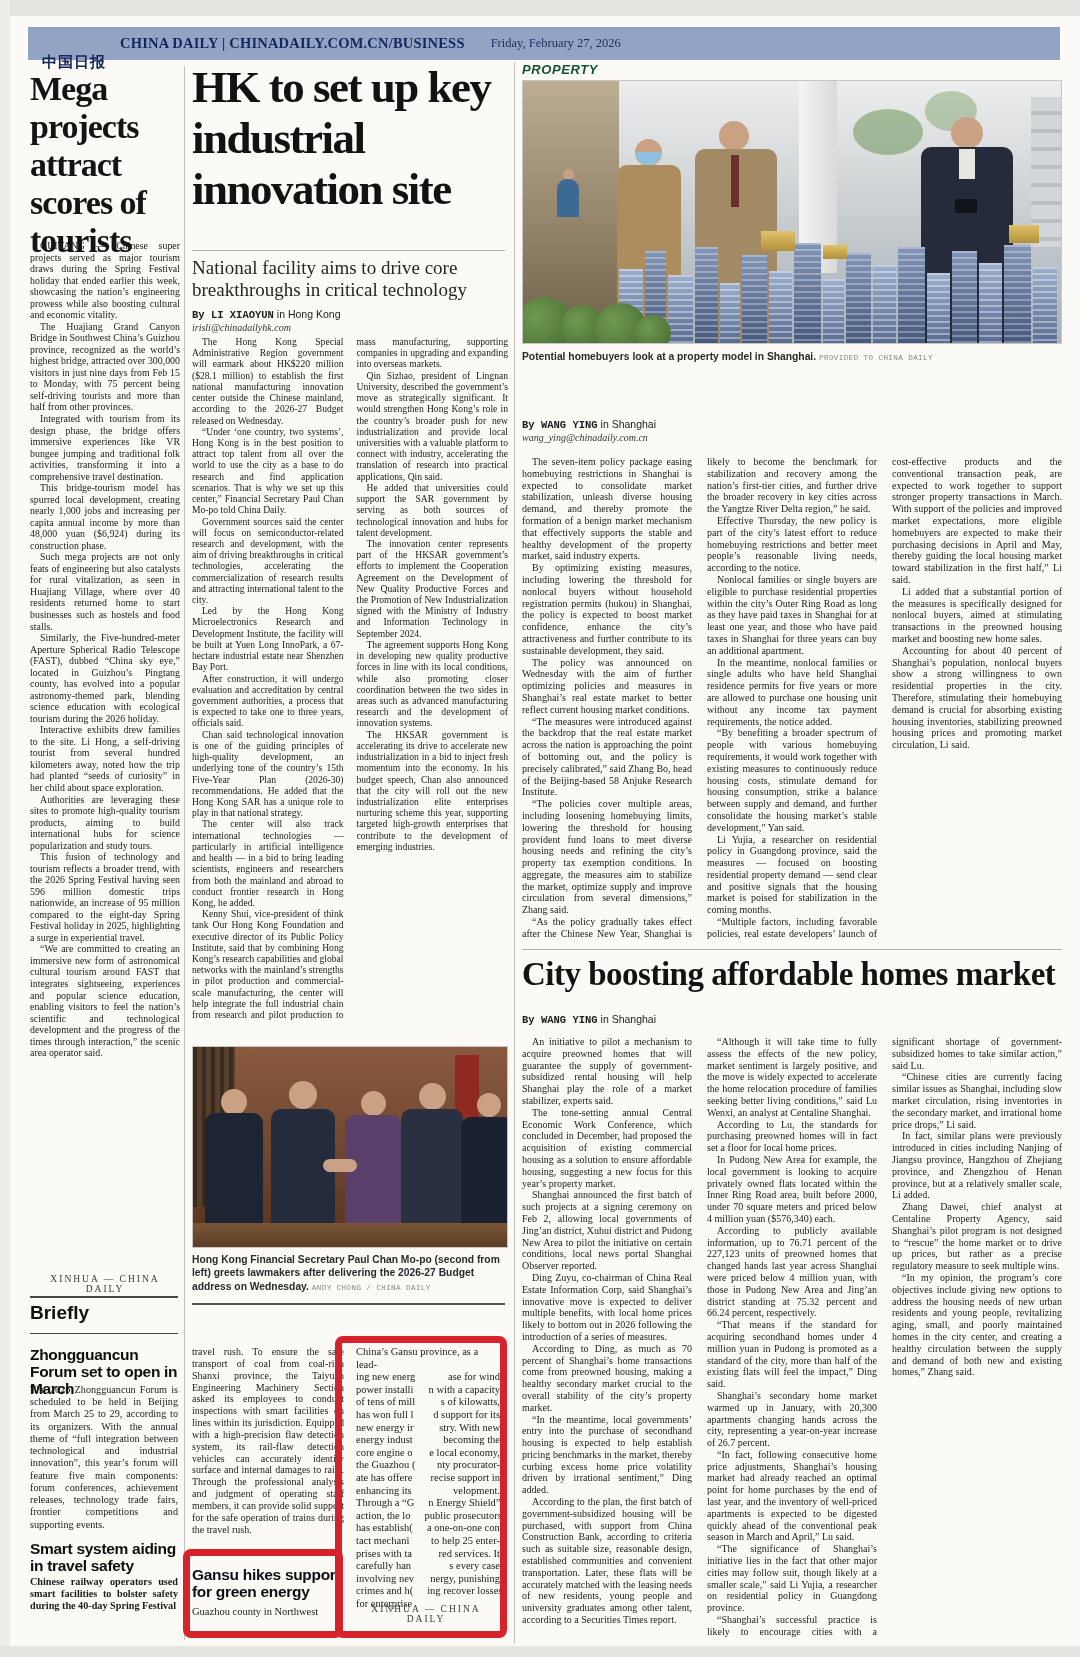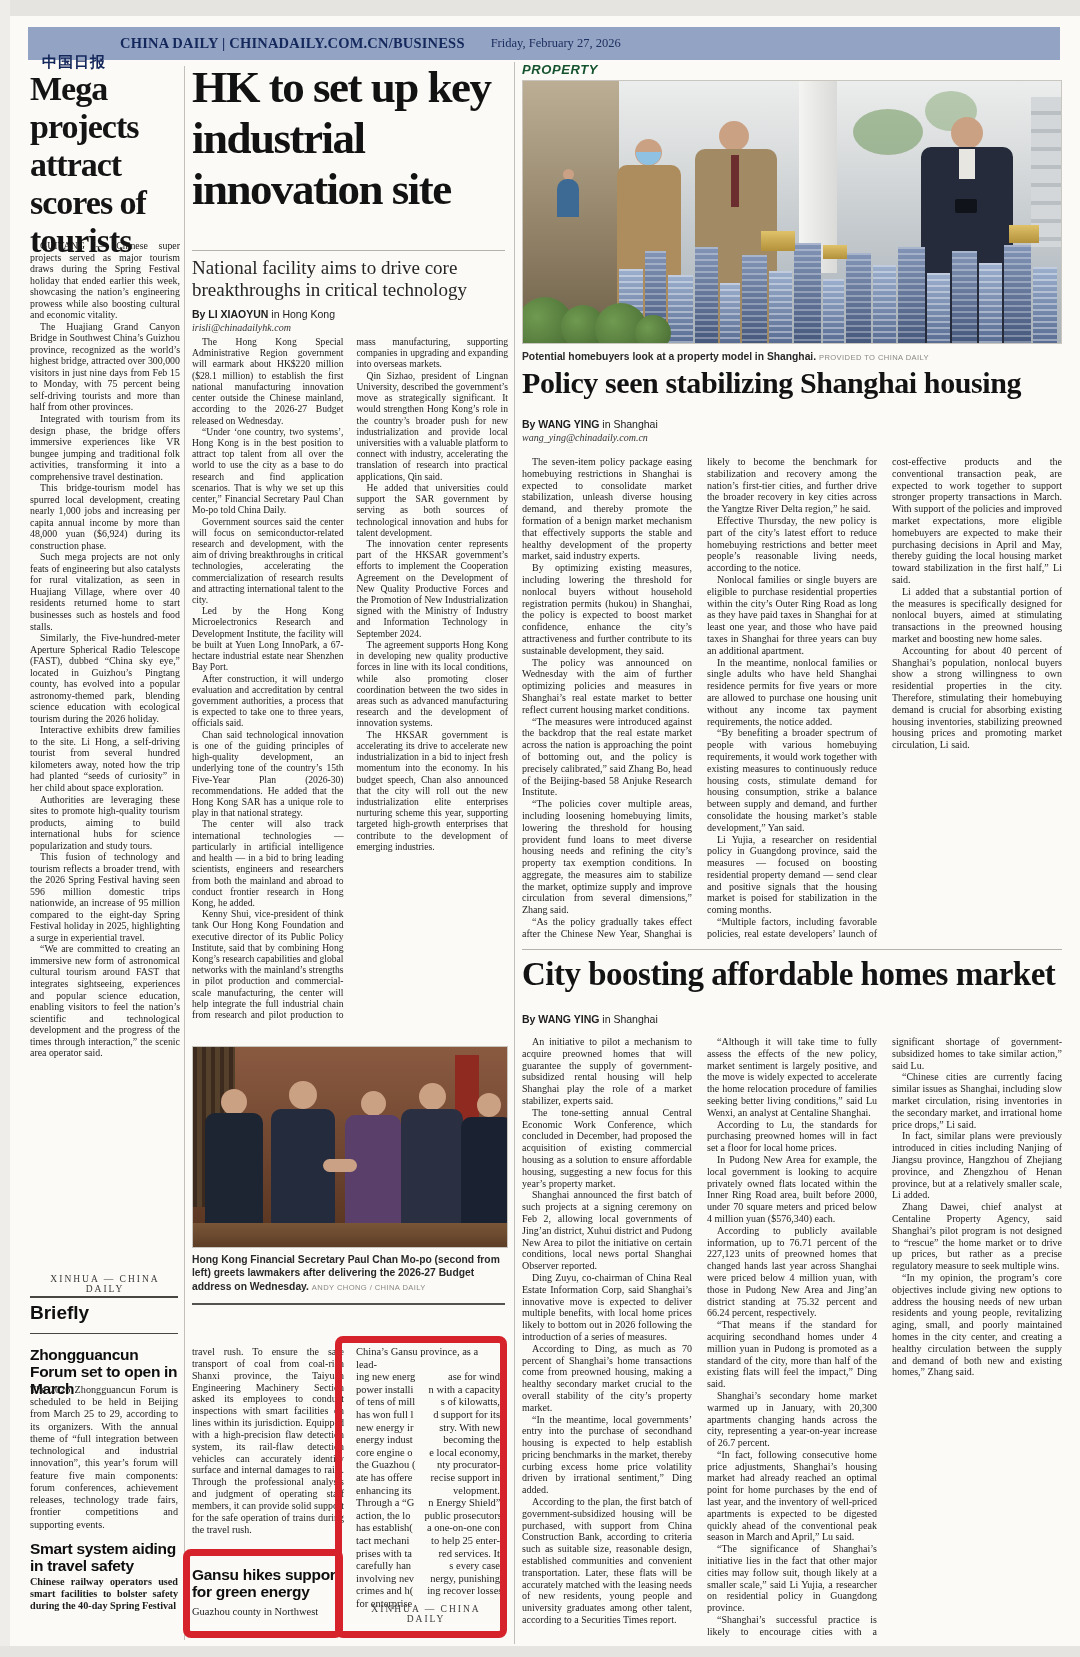--- a/index.html
+++ b/index.html
@@ -43,32 +43,32 @@
   .bb1{left:30px;top:1384px;width:148px;}
   .bt2{left:30px;top:1540px;width:152px;}
   .bb2{left:30px;top:1576px;width:148px;font-weight:bold;}
 
   
   .hk-headline{position:absolute;left:192px;top:62px;width:320px;font-size:45px;line-height:1.13;
                font-weight:bold;letter-spacing:-1.5px;color:#121212;}
   .hk-rule{left:192px;top:250px;width:313px;}
   .hk-deck{position:absolute;left:192px;top:257px;width:316px;font-size:19px;line-height:1.17;color:#262626;}
   .byline{font-family:"Liberation Sans",sans-serif;font-size:10.5px;color:#1c1c1c;}
-  .byline .by{font-weight:bold;}
+  .byline .by{font-weight:bold;font-family:Liberation Mono, monospace;}
   .byline-email{font-style:italic;font-size:10px;color:#333;}
   .hk-byline{position:absolute;left:192px;top:308px;width:313px;}
   .hk-email{position:absolute;left:192px;top:322px;width:313px;}
   .hk-body{position:absolute;left:192px;top:336px;width:316px;height:692px;overflow:hidden;
            font-size:9.6px;line-height:1.17;column-count:2;column-gap:13px;column-fill:auto;}
 
   .photo{position:absolute;overflow:hidden;border:1px solid #c9c6c0;box-sizing:border-box;}
   .hk-photo{left:192px;top:1046px;width:316px;height:202px;background:linear-gradient(180deg,#8a5a40,#6e452f 55%,#55321e);}
   .caption{position:absolute;font-family:"Liberation Sans",sans-serif;font-weight:bold;
            font-size:10.3px;line-height:1.3;color:#2a2a2a;}
-  .caption .photo-credit{font-weight:normal;font-size:7.6px;color:#8b8882;letter-spacing:.4px;}
+  .caption .photo-credit{font-weight:normal;font-size:7.6px;color:#8b8882;letter-spacing:.4px;font-family:Liberation Mono, monospace;}
   .hk-caption{left:192px;top:1253px;width:313px;}
 
   
   .prop-label{position:absolute;left:522px;top:62px;font-family:"Liberation Sans",sans-serif;
               font-weight:bold;font-size:13px;letter-spacing:.6px;}
   .prop-photo{left:522px;top:80px;width:540px;height:264px;background:linear-gradient(180deg,#eceded 0%,#d7dadb 32%,#c3c9cd 58%,#a9b2b9 100%);}
   .prop-caption{left:522px;top:350px;width:540px;}
   .a1-headline{position:absolute;left:522px;top:366px;width:540px;font-size:30px;font-weight:bold;
                letter-spacing:-.4px;color:#131313;}
   .a1-byline{position:absolute;left:522px;top:418px;width:540px;}
@@ -238,21 +238,20 @@
     <div class="bush" style="left:-6px;bottom:-10px;width:56px;height:56px;"></div>
     <div class="bush" style="left:38px;bottom:-6px;width:44px;height:44px;"></div>
     <div class="bush" style="left:72px;bottom:-12px;width:52px;height:52px;"></div>
     <div class="bush" style="left:112px;bottom:-8px;width:36px;height:36px;"></div>
   </div>
   <div class="caption prop-caption">
     <span>Potential homebuyers look at a property model in Shanghai.</span>
     <span class="photo-credit">PROVIDED TO CHINA DAILY</span>
   </div>
 
-  <h1 class="a1-headline" style="margin:0;">Policy seen stabilizing Shanghai housing</h1>
   <div class="byline a1-byline">
     <span class="by">By WANG YING</span><span> in Shanghai</span>
   </div>
   <div class="byline-email a1-email">wang_ying@chinadaily.com.cn</div>
   <div class="a1-body body-text">
       <p>The seven-item policy package easing homebuying restrictions in Shanghai is expected to consolidate market stabilization, unleash diverse housing demand, and thereby promote the formation of a benign market mechanism that effectively supports the stable and healthy development of the property market, said industry experts.</p>
       <p>By optimizing existing measures, including lowering the threshold for nonlocal buyers without household registration permits (hukou) in Shanghai, the policy is expected to boost market confidence, enhance the city’s attractiveness and further contribute to its sustainable development, they said.</p>
       <p>The policy was announced on Wednesday with the aim of further optimizing policies and measures in Shanghai’s real estate market to better reflect current housing market conditions.</p>
       <p>“The measures were introduced against the backdrop that the real estate market across the nation is approaching the point of bottoming out, and the policy is precisely calibrated,” said Zhang Bo, head of the Beijing-based 58 Anjuke Research Institute.</p>
       <p>“The policies cover multiple areas, including loosening homebuying limits, lowering the threshold for housing provident fund loans to meet diverse housing needs and refining the city’s property tax exemption conditions. In aggregate, the measures aim to stabilize the market, optimize supply and improve circulation from several dimensions,” Zhang said.</p>

